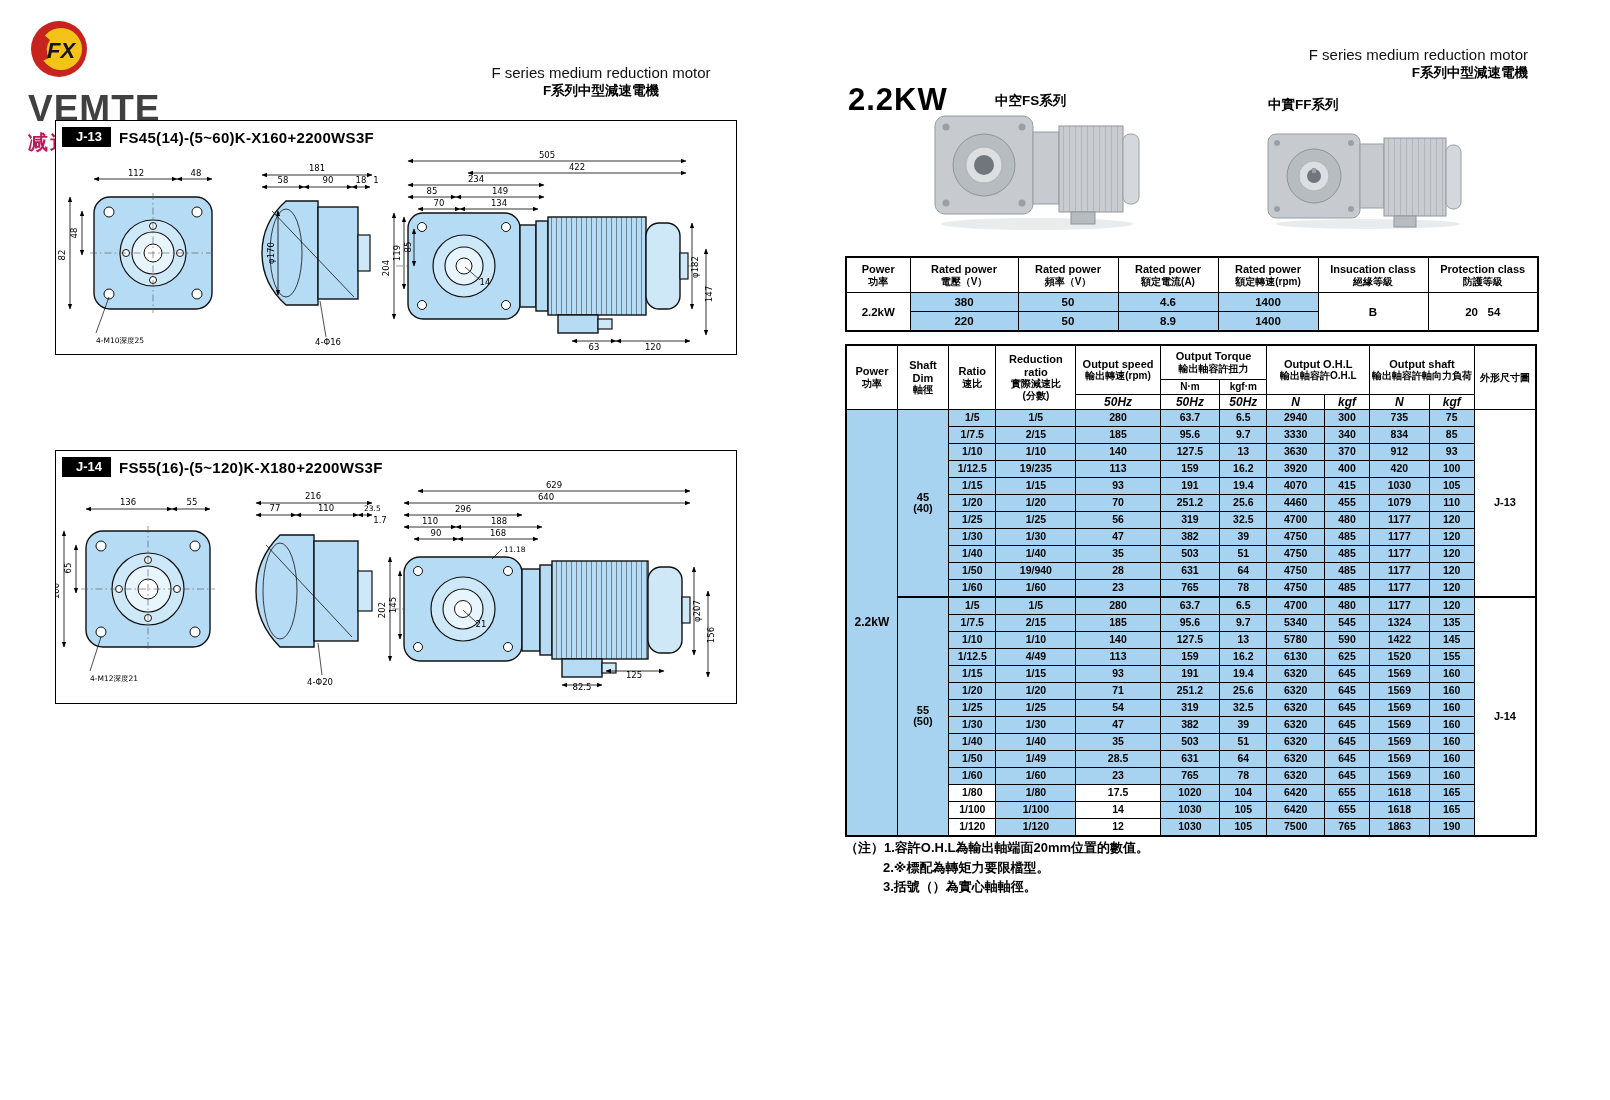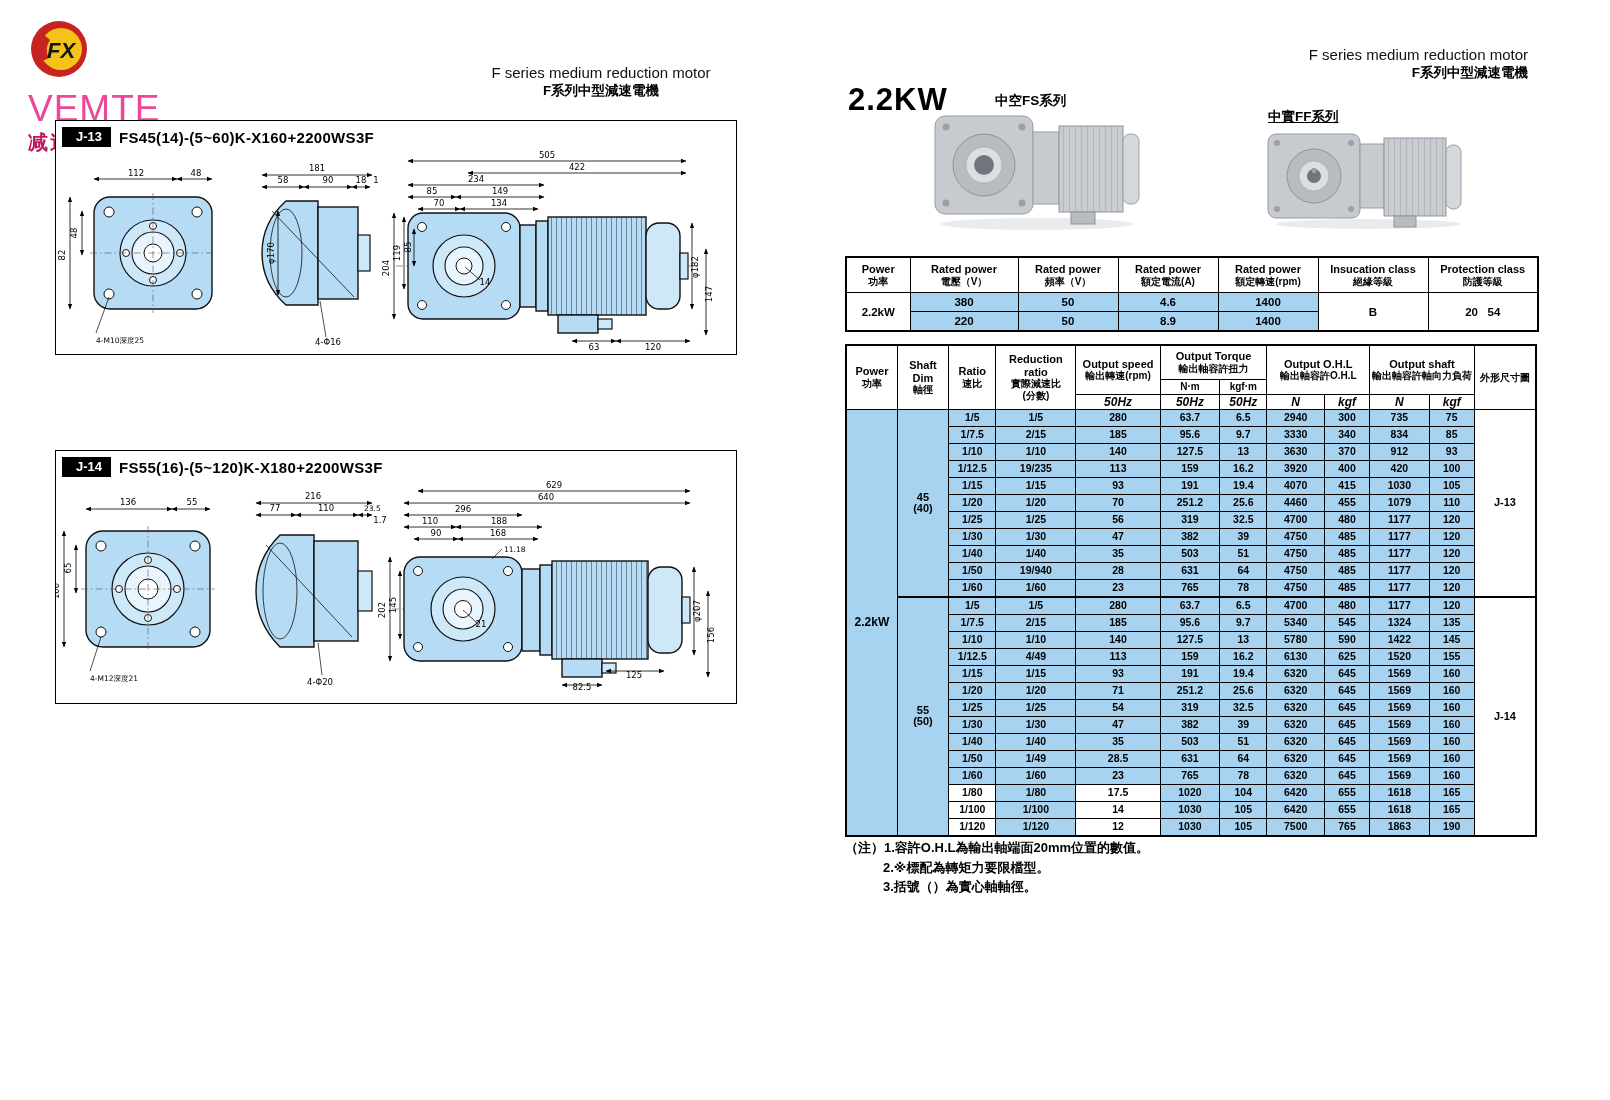--- a/index.html
+++ b/index.html
@@ -1,34 +1,34 @@
 <!DOCTYPE html>
 <html><head>
 <meta charset="utf-8">
 <style>
   html,body{margin:0;padding:0;background:#fff;}
   #stage{position:relative;width:1610px;height:1100px;background:#fff;overflow:hidden;
          font-family:"Liberation Sans","DejaVu Sans",sans-serif;color:#000;}
 
   
   .brand{position:absolute;left:28px;top:18px;display:flex;gap:10px;align-items:flex-start;flex-direction:column;}
-  .brand-text .nm{font-size:37px;font-weight:normal;color:#ec4899;letter-spacing:1px;line-height:1;}
+  .brand-text .nm{font-size:37px;font-weight:bold;color:#404040;letter-spacing:1px;line-height:1;}
   .brand-text .sub{font-size:20px;font-weight:bold;color:#be185d;margin-top:2px;letter-spacing:2px;}
 
   
   .ptitle{position:absolute;text-align:center;}
   .ptitle .en{font-size:15px;color:#111;}
   .ptitle .zh{font-size:13.5px;font-weight:bold;margin-top:1px;}
   #title-center{left:468px;top:64px;width:266px;}
   #title-right{left:1248px;top:46px;width:280px;text-align:right;}
 
   .kw-heading{position:absolute;left:848px;top:82px;font-size:31px;font-weight:bold;letter-spacing:1px;}
   .photo-label{position:absolute;font-size:13.5px;font-weight:bold;}
   #photo-label-left{left:995px;top:92px;}
-  #photo-label-right{left:1268px;top:108px;text-decoration:underline;}
+  #photo-label-right{left:1268px;top:96px;}
   .photo{position:absolute;}
   #photo1{left:925px;top:106px;}
   #photo2{left:1262px;top:118px;}
 
   
   .panel{position:absolute;border:1.5px solid #000;background:#fff;}
   #panel-j13{left:55px;top:120px;width:680px;height:233px;}
   #panel-j14{left:55px;top:450px;width:680px;height:252px;}
   .panel-head{display:flex;align-items:center;gap:8px;padding:4px 6px 0 6px;height:24px;}
   .panel-tag{background:#000;color:#fff;font-weight:bold;font-size:13px;padding:2px 9px 2px 14px;line-height:1.2;}

